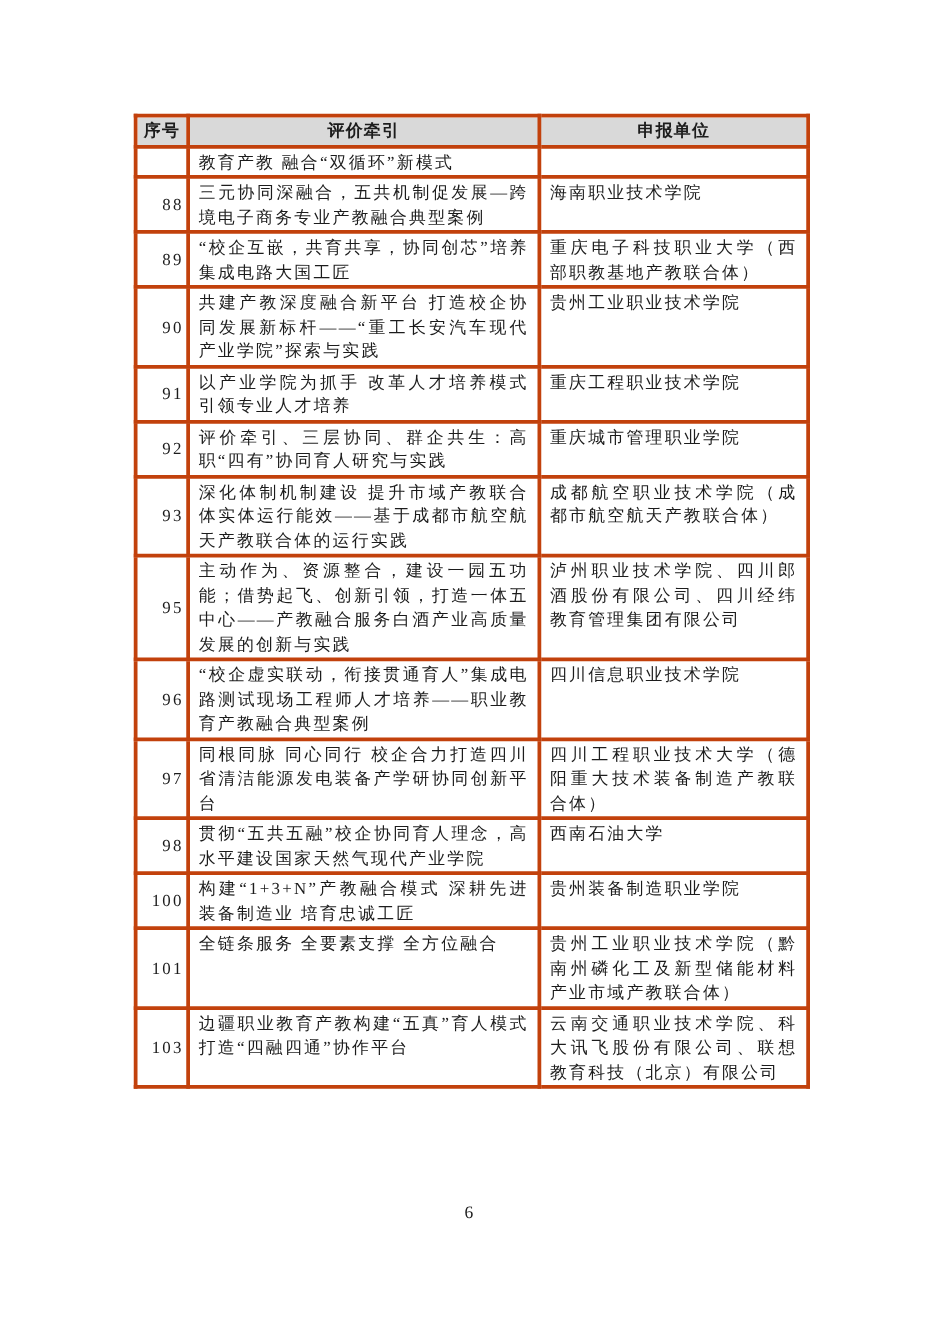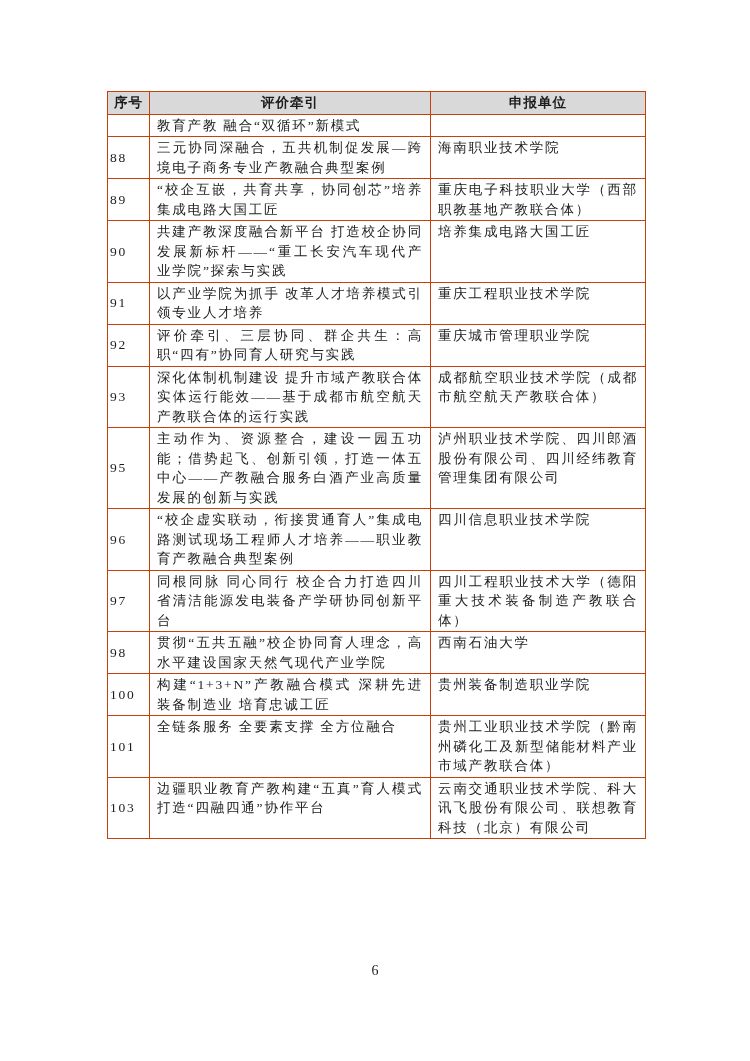--- a/index.html
+++ b/index.html
@@ -22,35 +22,35 @@
     top: 91px;
     width: 538px;
     border-collapse: collapse;
     table-layout: fixed;
   }
   table.case-table col.c-no   { width: 42px;  }
   table.case-table col.c-name { width: 281px; }
   table.case-table col.c-unit { width: 215px; }
   table.case-table th,
   table.case-table td {
-    border: 1px solid #c2410c;
+    border: 3px solid #c2410c;
     font-size: 13.5px;
     line-height: 19.5px;
     letter-spacing: 1.8px;
     overflow: hidden;
   }
   table.case-table th {
     background: #d9d9d9;
     font-weight: bold;
     text-align: center;
     padding: 1px 2px;
     letter-spacing: 1px;
   }
   td.cell-no {
-    text-align: left;
+    text-align: right;
     vertical-align: middle;
     padding: 1px 2px;
     letter-spacing: 0;
   }
   td.cell-name, td.cell-unit {
     vertical-align: top;
     text-align: justify;
     text-justify: inter-character;
     padding: 1px 7px;
   }
@@ -94,21 +94,21 @@
         <td class="cell-unit">海南职业技术学院</td>
       </tr>
       <tr>
         <td class="cell-no">89</td>
         <td class="cell-name">“校企互嵌，共育共享，协同创芯”培养集成电路大国工匠</td>
         <td class="cell-unit">重庆电子科技职业大学（西部职教基地产教联合体）</td>
       </tr>
       <tr>
         <td class="cell-no">90</td>
         <td class="cell-name">共建产教深度融合新平台 打造校企协同发展新标杆——“重工长安汽车现代产业学院”探索与实践</td>
-        <td class="cell-unit">培养集成电路大国工匠</td>
+        <td class="cell-unit">贵州工业职业技术学院</td>
       </tr>
       <tr>
         <td class="cell-no">91</td>
         <td class="cell-name">以产业学院为抓手 改革人才培养模式引领专业人才培养</td>
         <td class="cell-unit">重庆工程职业技术学院</td>
       </tr>
       <tr>
         <td class="cell-no">92</td>
         <td class="cell-name">评价牵引、三层协同、群企共生：高职“四有”协同育人研究与实践</td>
         <td class="cell-unit">重庆城市管理职业学院</td>

